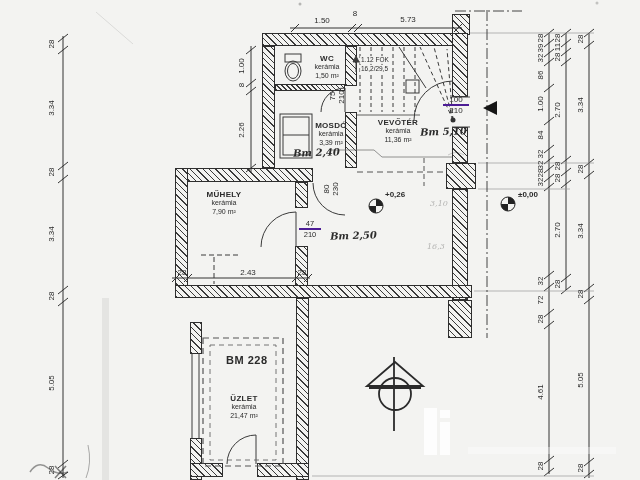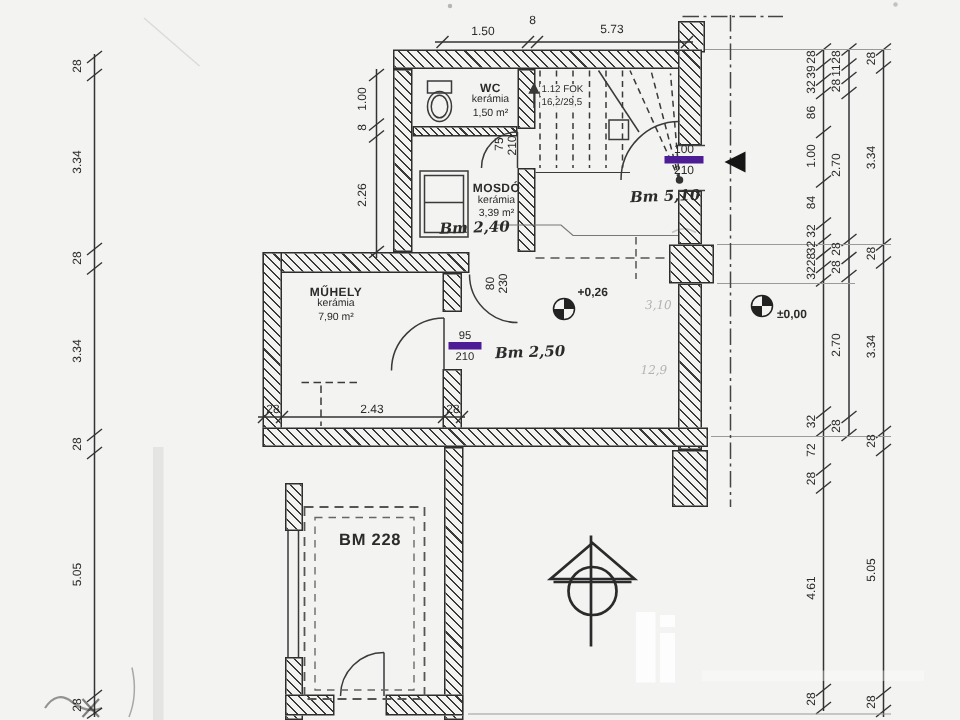--- a/index.html
+++ b/index.html
@@ -11,21 +11,21 @@
         background-image:repeating-linear-gradient(45deg,#3a3a3a 0px,#3a3a3a 1px,transparent 1px,transparent 3.5px);}
   svg{position:absolute;left:0;top:0;}
   .lbl{position:absolute;font-size:8px;line-height:10px;text-align:center;white-space:nowrap;color:#2b2b2b;}
   .rot{transform:rotate(-90deg);transform-origin:center;}
   .room-lbl{position:absolute;text-align:center;}
   .room-name{font-size:8px;font-weight:bold;line-height:9px;letter-spacing:.3px;}
   .room-sub{font-size:7px;line-height:8.5px;}
   .hand{position:absolute;font:italic 600 10px "DejaVu Serif",serif;white-space:nowrap;transform:rotate(-2deg);}
   .pencil{position:absolute;font:italic 500 8px "DejaVu Serif",serif;opacity:.32;white-space:nowrap;}
   .frac{position:absolute;text-align:center;font-size:7.5px;line-height:9px;}
-  .frac .num{display:block;border-bottom:5px solid #4c1d95;}
+  .frac .num{display:block;border-bottom:2px solid #4c1d95;}
   .frac .den{display:block;}
   .stair-lbl{position:absolute;font-size:6.5px;line-height:8px;text-align:left;
              background:rgba(243,243,241,.9);padding:0 1px;white-space:nowrap;}
   .level-txt{position:absolute;font-size:8px;font-weight:bold;white-space:nowrap;}
   .wm-text{position:absolute;font-size:27px;font-weight:bold;letter-spacing:7px;
            color:rgba(255,255,255,.85);white-space:nowrap;}
   .wm-bar{position:absolute;background:rgba(255,255,255,.35);}
   .code-lbl{position:absolute;font-size:11px;font-weight:bold;letter-spacing:.5px;}
 </style>
 </head>
@@ -236,53 +236,63 @@
     <div class="room-sub">kerámia</div>
     <div class="room-sub">1,50 m²</div>
   </div>
   <div class="room-lbl" style="left:308px;top:121px;width:46px">
     <div class="room-name">MOSDÓ</div>
     <div class="room-sub">kerámia</div>
     <div class="room-sub">3,39 m²</div>
   </div>
   <div class="hand" style="left:293px;top:147px">Bm 2,40</div>
 
+  <div class="room-lbl" style="left:372px;top:118px;width:52px">
+    <div class="room-name">VEVŐTÉR</div>
+    <div class="room-sub">kerámia</div>
+    <div class="room-sub">11,36 m²</div>
+  </div>
   <div class="hand" style="left:420px;top:126px">Bm 5,10</div>
 
   <div class="hand" style="left:330px;top:230px">Bm 2,50</div>
   <div class="level-txt" style="left:385px;top:190px">+0,26</div>
 
   <div class="room-lbl" style="left:198px;top:190px;width:52px">
     <div class="room-name">MŰHELY</div>
     <div class="room-sub">kerámia</div>
     <div class="room-sub">7,90 m²</div>
   </div>
 
+  <div class="room-lbl" style="left:218px;top:394px;width:52px">
+    <div class="room-name">ÜZLET</div>
+    <div class="room-sub">kerámia</div>
+    <div class="room-sub">21,47 m²</div>
+  </div>
   <div class="code-lbl" style="left:226px;top:354px">BM 228</div>
 
   <div class="stair-lbl" style="left:360px;top:56px">1.12 FOK</div>
   <div class="stair-lbl" style="left:360px;top:65px">16,2/29,5</div>
 
   <div class="lbl rot" style="left:321px;top:91px;width:24px">75</div>
   <div class="lbl rot" style="left:330px;top:92px;width:24px">210</div>
   <div class="lbl rot" style="left:315px;top:184px;width:24px">80</div>
   <div class="lbl rot" style="left:324px;top:184px;width:24px">230</div>
   <div class="frac" style="left:299px;top:219px;width:22px">
-    <span class="num">95</span>
+    <span class="num">47</span>
     <span class="den">210</span>
   </div>
   <div class="frac" style="left:443px;top:95px;width:26px;font-size:8px">
     <span class="num">100</span>
     <span class="den">210</span>
   </div>
 
-  <div class="level-txt" style="left:518px;top:205px">±0,00</div>
+  <div class="level-txt" style="left:518px;top:190px">±0,00</div>
 
   <div class="pencil" style="left:430px;top:199px">3,10</div>
-  <div class="pencil" style="left:427px;top:242px">12,9</div>
+  <div class="pencil" style="left:427px;top:242px">16,3</div>
 
   <div class="lbl" style="left:308px;top:16px;width:28px">1.50</div>
   <div class="lbl" style="left:350px;top:9px;width:10px">8</div>
   <div class="lbl" style="left:394px;top:15px;width:28px">5.73</div>
 
   <div class="lbl rot" style="left:227px;top:61px;width:30px">1.00</div>
   <div class="lbl rot" style="left:227px;top:80px;width:30px">8</div>
   <div class="lbl rot" style="left:227px;top:125px;width:30px">2.26</div>
 
   <div class="lbl rot" style="left:37px;top:39px;width:30px">28</div>

